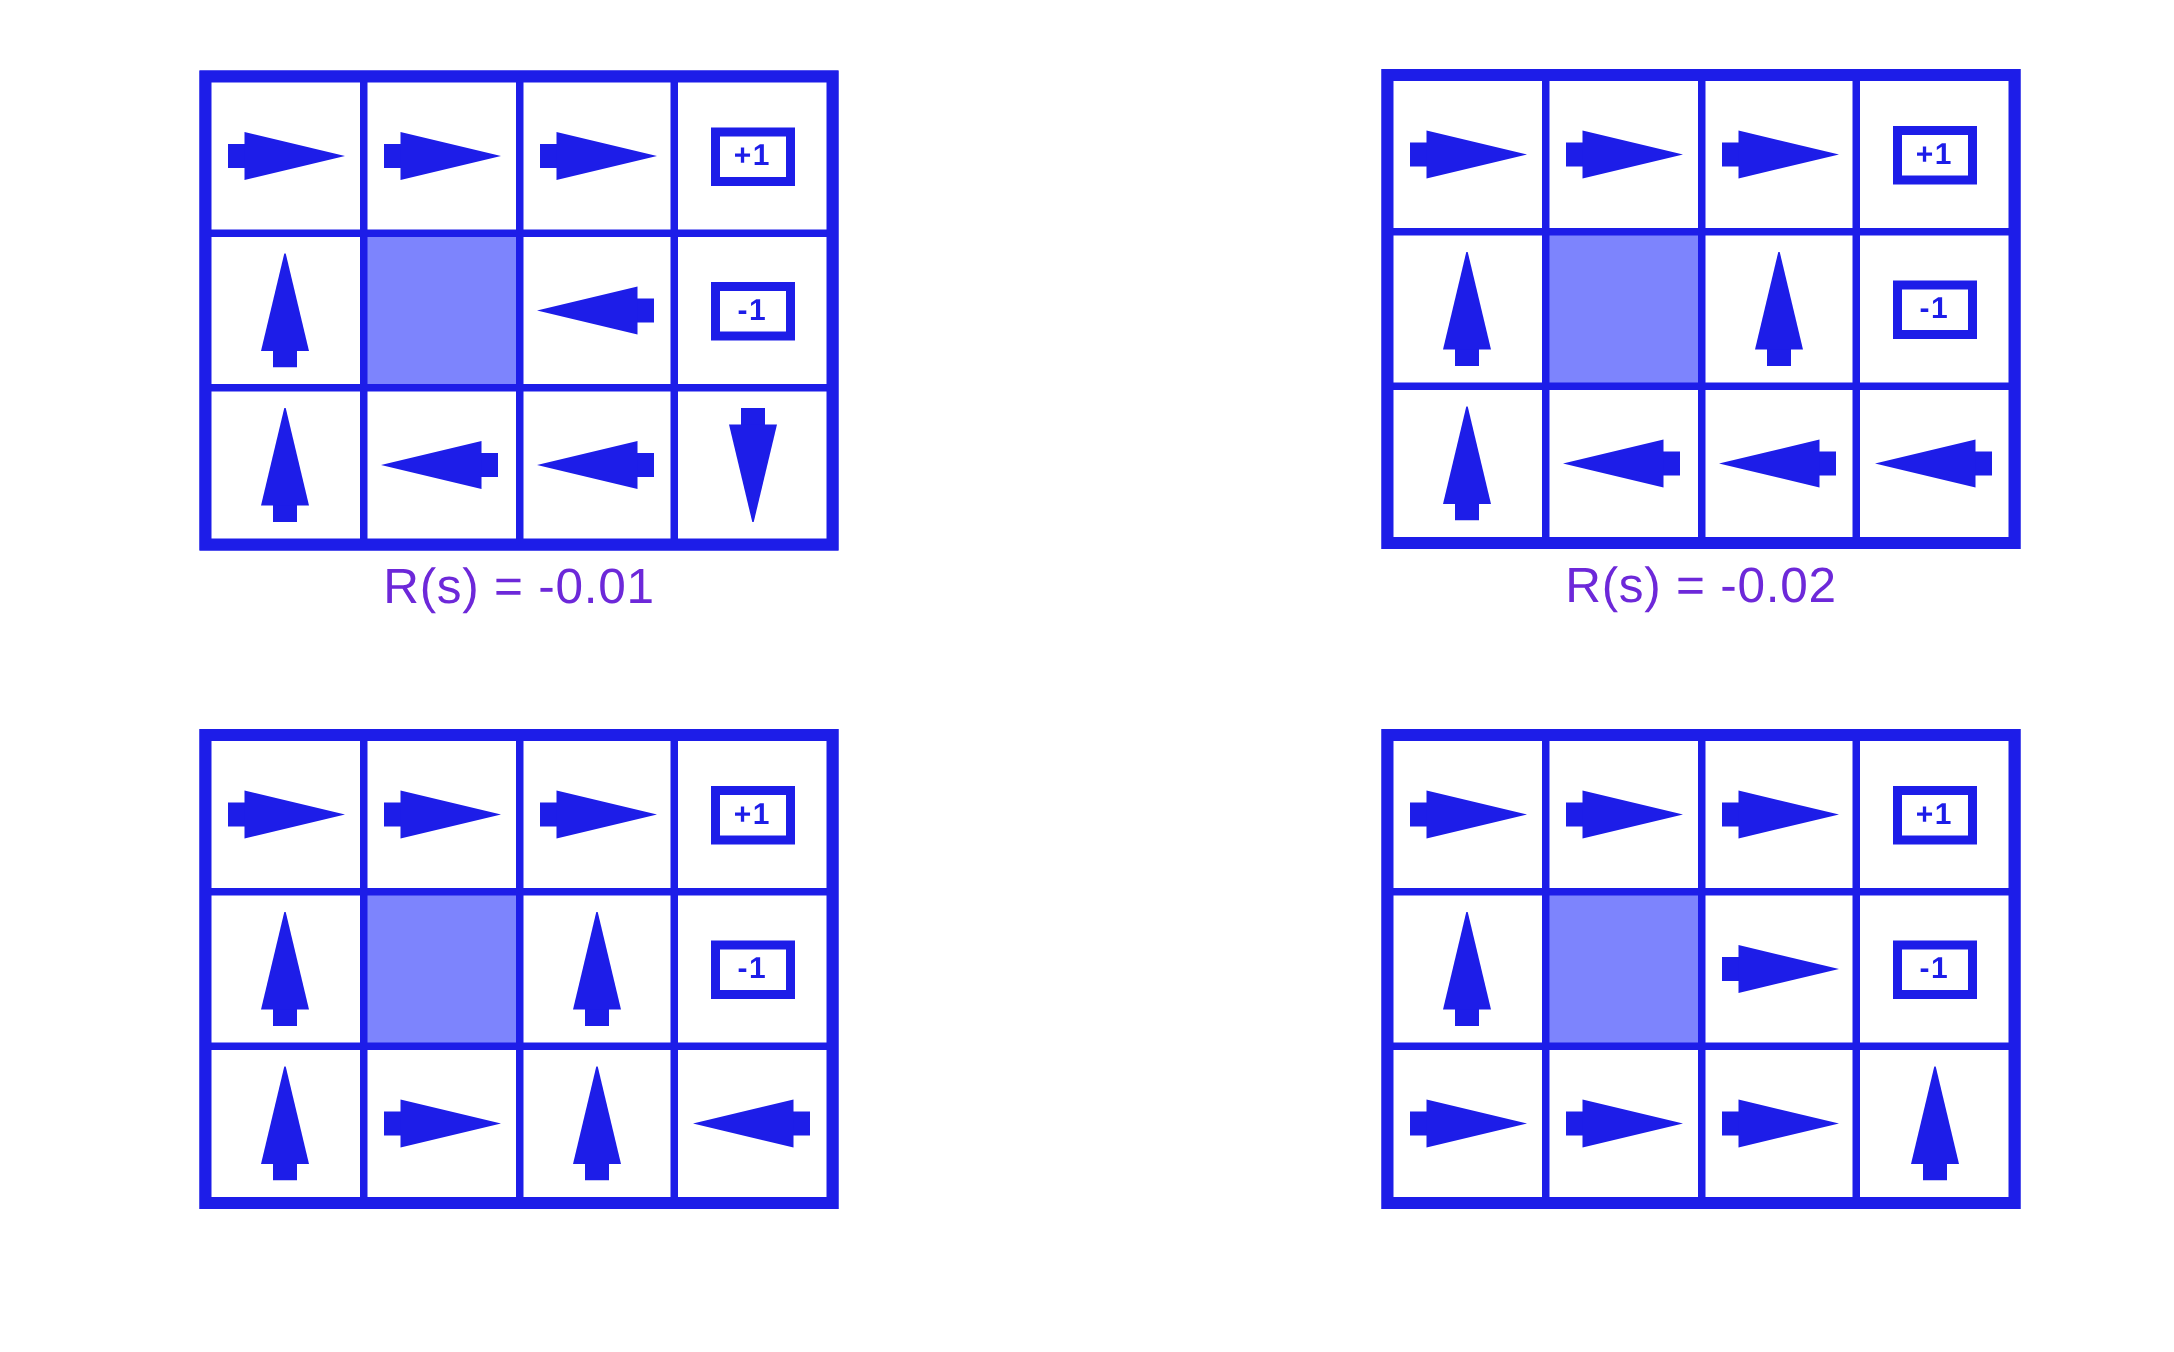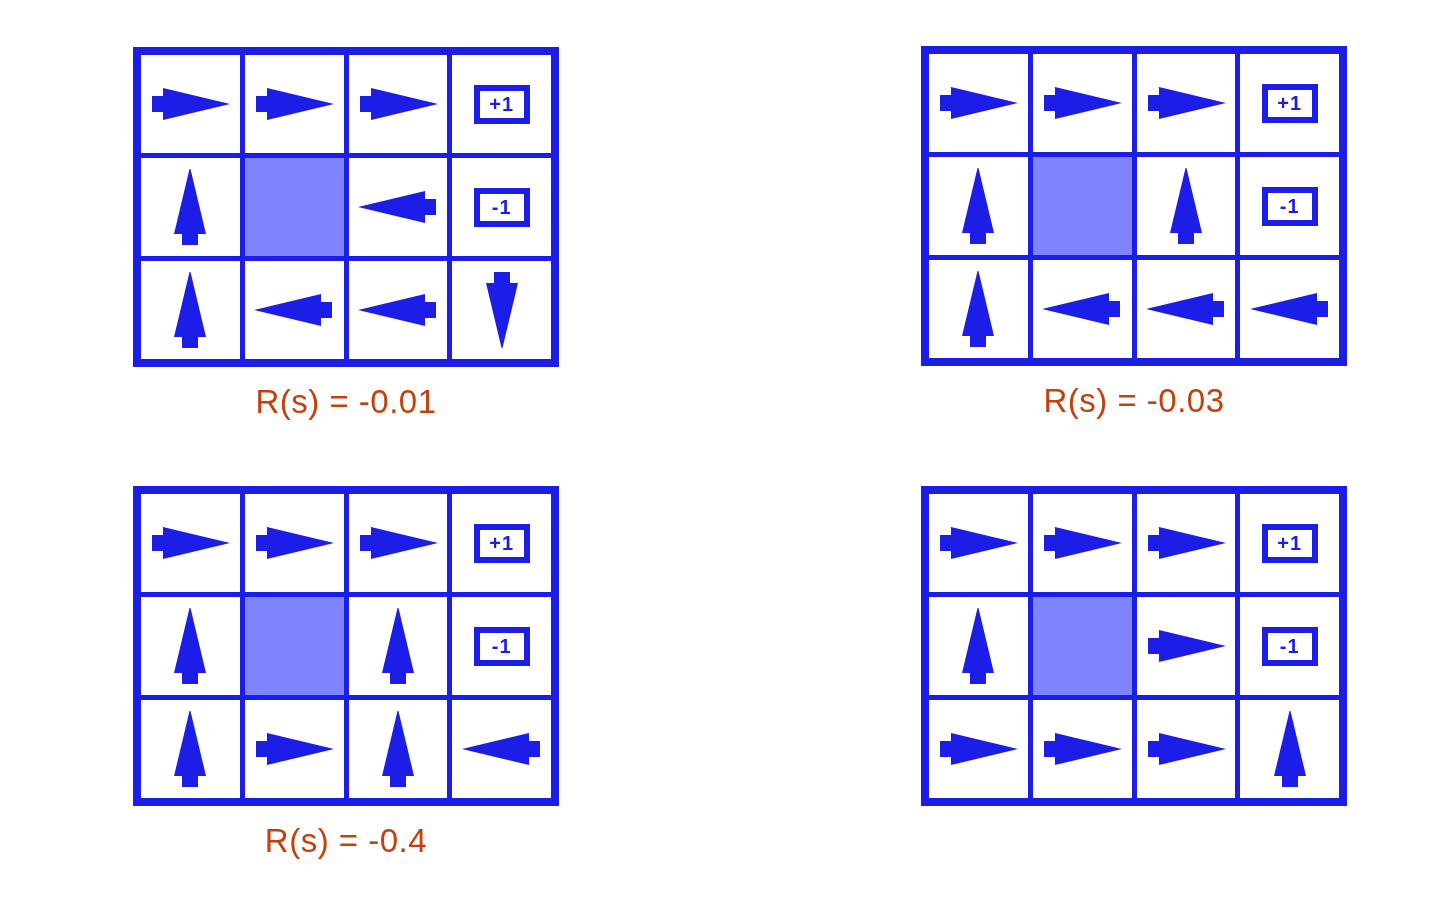--- a/index.html
+++ b/index.html
@@ -70,24 +70,24 @@
     line-height: 1;
     letter-spacing: 1px;
     padding: 3px 6px 4px 6px;
     display: flex;
     align-items: center;
     justify-content: center;
     min-width: 56px;
   }
 
   .caption {
-    margin-top: 16px;
+    margin-top: 5px;
     font-family: "Liberation Sans", sans-serif;
     font-size: 33px;
-    color: #c2410c;
+    color: #6d28d9;
     letter-spacing: 0.5px;
     white-space: nowrap;
   }
 </style>
 </head>
 <body>
 
 <div id="figure">
     <div class="panel p0">
       <div class="grid">
@@ -284,21 +284,21 @@
           <span style="display: block;">
             <svg width="92" height="76" viewBox="0 0 92 76" class="arrow-svg">
               <g transform="rotate(180 46 38)">
                 <rect x="8" y="30" width="13" height="16" fill="#1d1de8"></rect>
                 <polygon points="19,22 19,54 86,38" fill="#1d1de8"></polygon>
               </g>
             </svg>
           </span>
         </div>
       </div>
-      <div class="caption">R(s) = -0.03</div>
+      <div class="caption">R(s) = -0.02</div>
     </div>
     <div class="panel p2">
       <div class="grid">
         <div class="cell">
           <span style="display: block;">
             <svg width="92" height="76" viewBox="0 0 92 76" class="arrow-svg">
               <g transform="rotate(0 46 38)">
                 <rect x="8" y="30" width="13" height="16" fill="#1d1de8"></rect>
                 <polygon points="19,22 19,54 86,38" fill="#1d1de8"></polygon>
               </g>
@@ -386,21 +386,20 @@
           <span style="display: block;">
             <svg width="92" height="76" viewBox="0 0 92 76" class="arrow-svg">
               <g transform="rotate(180 46 38)">
                 <rect x="8" y="30" width="13" height="16" fill="#1d1de8"></rect>
                 <polygon points="19,22 19,54 86,38" fill="#1d1de8"></polygon>
               </g>
             </svg>
           </span>
         </div>
       </div>
-      <div class="caption">R(s) = -0.4</div>
     </div>
     <div class="panel p3">
       <div class="grid">
         <div class="cell">
           <span style="display: block;">
             <svg width="92" height="76" viewBox="0 0 92 76" class="arrow-svg">
               <g transform="rotate(0 46 38)">
                 <rect x="8" y="30" width="13" height="16" fill="#1d1de8"></rect>
                 <polygon points="19,22 19,54 86,38" fill="#1d1de8"></polygon>
               </g>

